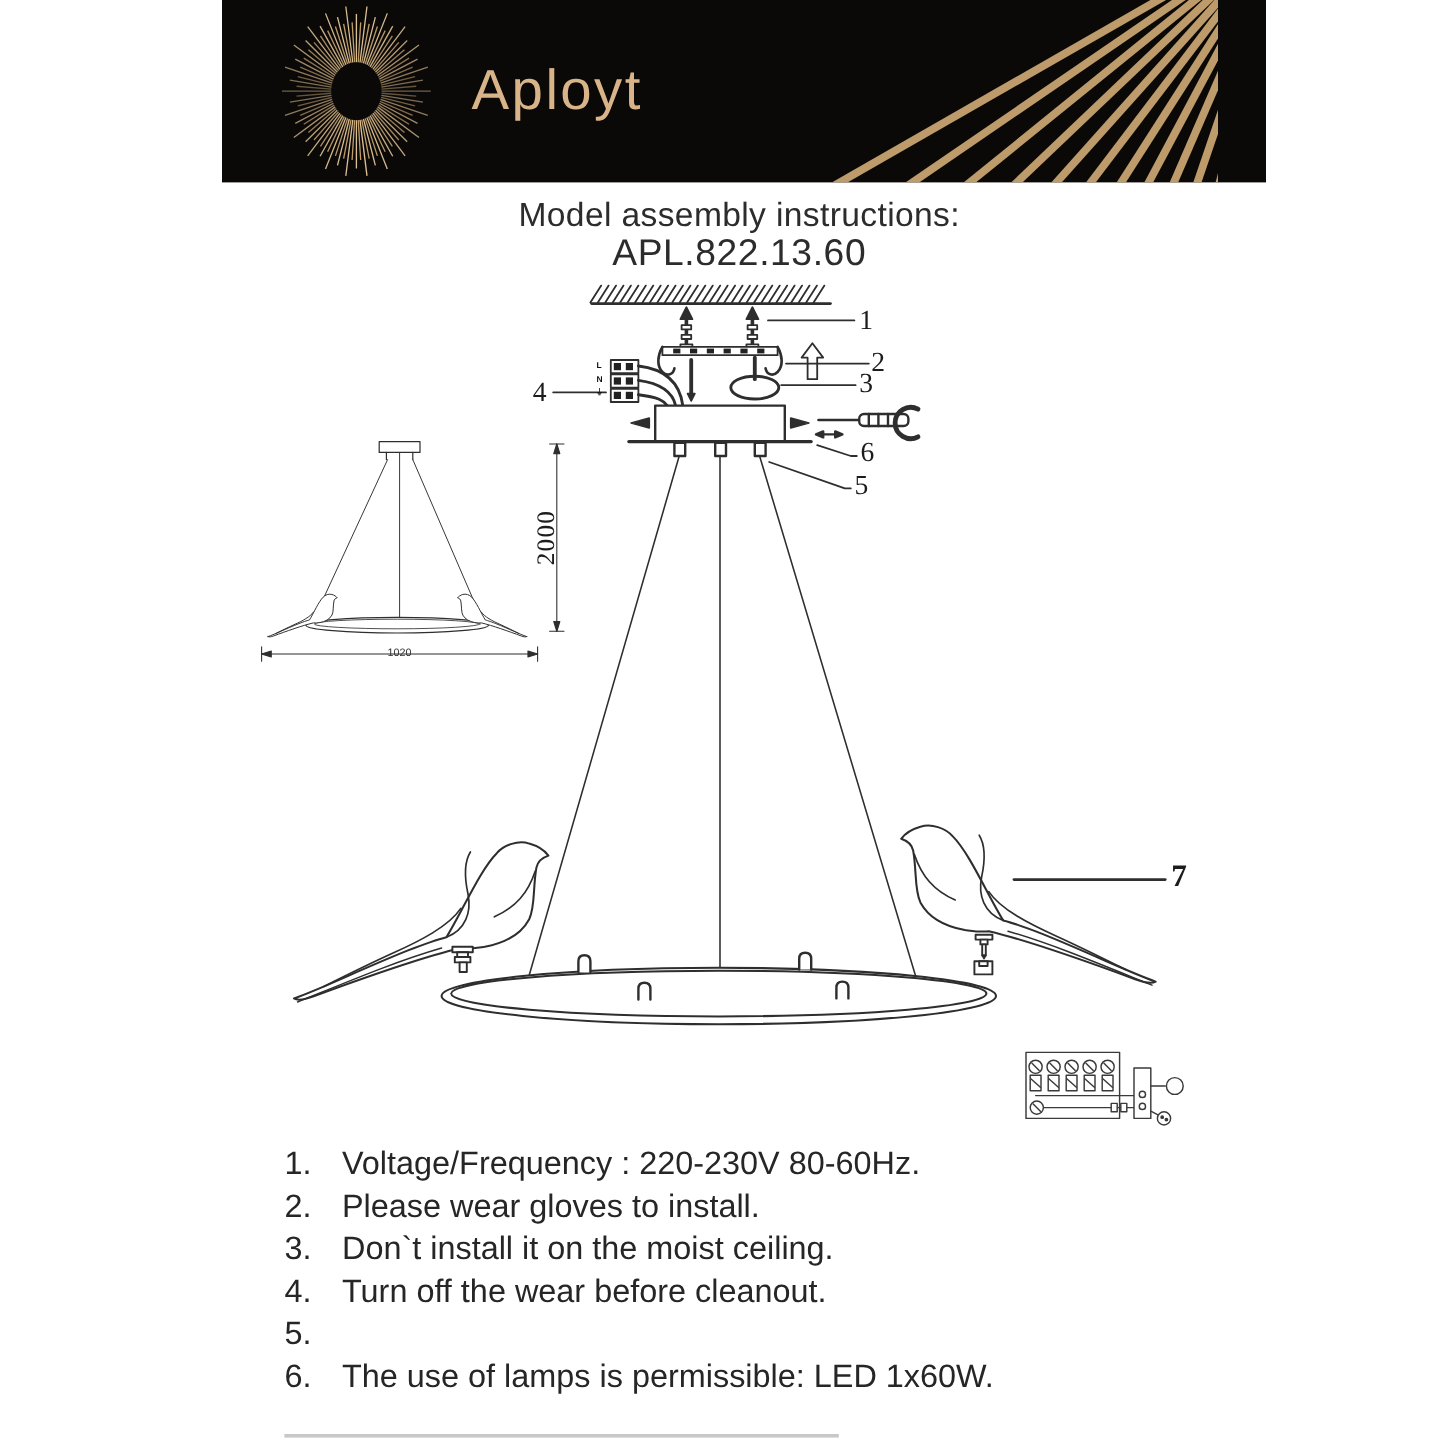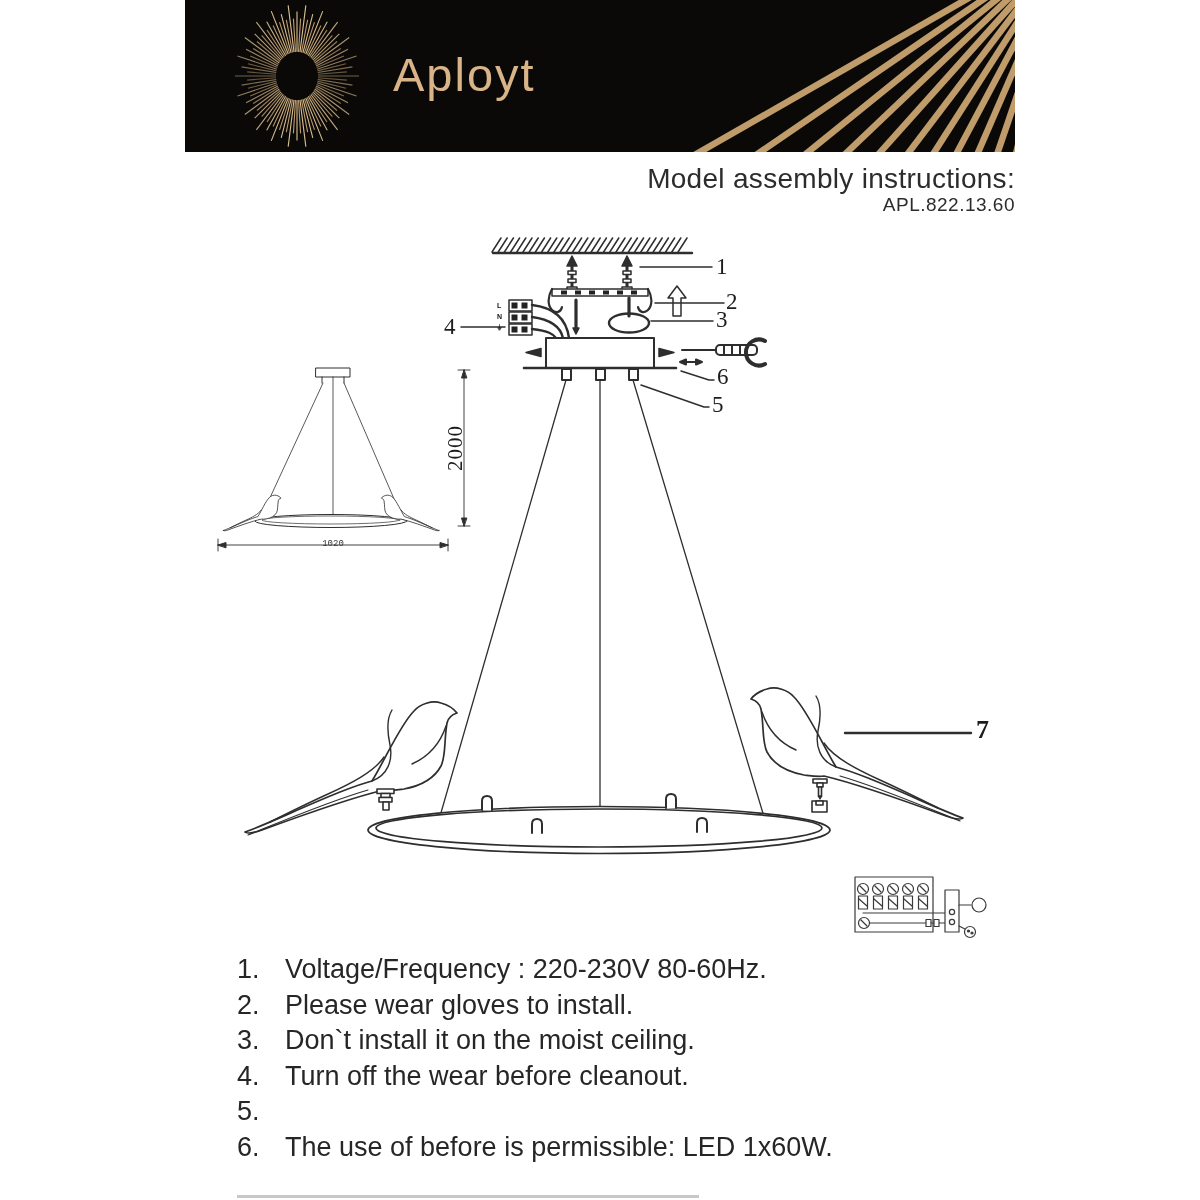--- a/index.html
+++ b/index.html
@@ -1,34 +1,34 @@
 <!DOCTYPE html>
 <html><head>
 <meta charset="utf-8">
 <style>
   html,body{margin:0;padding:0;background:#fff;}
   .page{position:relative;width:1200px;height:1200px;background:#ffffff;overflow:hidden;
         font-family:"Liberation Sans",sans-serif;color:#222;}
   
-  .banner{position:absolute;left:185px;top:0;width:830px;height:152px;background:#0b0907;overflow:hidden;}
+  .banner{position:absolute;left:185px;top:0;width:830px;height:152px;background:#0b0907;overflow:hidden;padding-left:40px;}
   .banner svg{position:absolute;left:0;top:0;}
   .wordmark{position:absolute;left:208px;top:47px;font-size:47px;letter-spacing:2px;
             color:#d8b popular;color:#d8b488;font-family:"Liberation Sans",sans-serif;font-weight:400;}
   
-  .titleblock{position:absolute;left:185px;top:163px;width:830px;text-align:right;line-height:1.12;}
+  .titleblock{position:absolute;left:201px;top:163px;width:830px;text-align:center;line-height:1.12;}
   .title1{font-size:28px;color:#2c2c2c;letter-spacing:.3px;}
-  .title2{font-size:19px;color:#2c2c2c;letter-spacing:.5px;}
+  .title2{font-size:31px;color:#2c2c2c;letter-spacing:.5px;}
   
   .art{position:absolute;left:0;top:0;width:1200px;height:1200px;}
   .plabel{position:absolute;font-family:"Liberation Serif",serif;font-size:23px;color:#1c1c1c;}
   .plabel.bold{font-weight:bold;font-size:26px;}
   .dim-v{position:absolute;left:455px;top:448px;transform:translate(-50%,-50%) rotate(-90deg);
          font-family:"Liberation Serif",serif;font-size:21px;color:#1c1c1c;letter-spacing:1px;}
   .dim-h{position:absolute;left:333px;top:544px;transform:translate(-50%,-50%);
-         font-family:Liberation Mono, monospace;font-size:9px;color:#333;}
+         font-family:Liberation Sans, sans-serif;font-size:9px;color:#333;}
   .termlabels{position:absolute;left:497px;top:300px;display:flex;flex-direction:column;
               font-size:7px;line-height:11px;color:#111;font-weight:bold;}
   
   .instructions{position:absolute;left:185px;top:952px;width:870px;list-style:none;margin:0;padding:0 0 0 52px;}
   .instructions li{display:flex;font-size:27px;line-height:35.5px;color:#262626;}
   .instructions .num{flex:0 0 48px;}
   .artifact{position:absolute;left:237px;top:1195px;width:462px;height:3px;background:#9a9a9a;opacity:.55;}
 </style>
 </head>
 <body>
@@ -437,18 +437,18 @@
       </li>
     <li>
       <span class="num">4.</span>
       <span>Turn off the wear before cleanout.</span>
       </li>
     <li>
       <span class="num">5.</span>
       </li>
     <li>
       <span class="num">6.</span>
-      <span>The use of before is permissible: LED 1x60W.</span>
+      <span>The use of lamps is permissible: LED 1x60W.</span>
       </li>
   </ol>
 
   <div class="artifact"></div>
 </div>
 
 </body></html>

